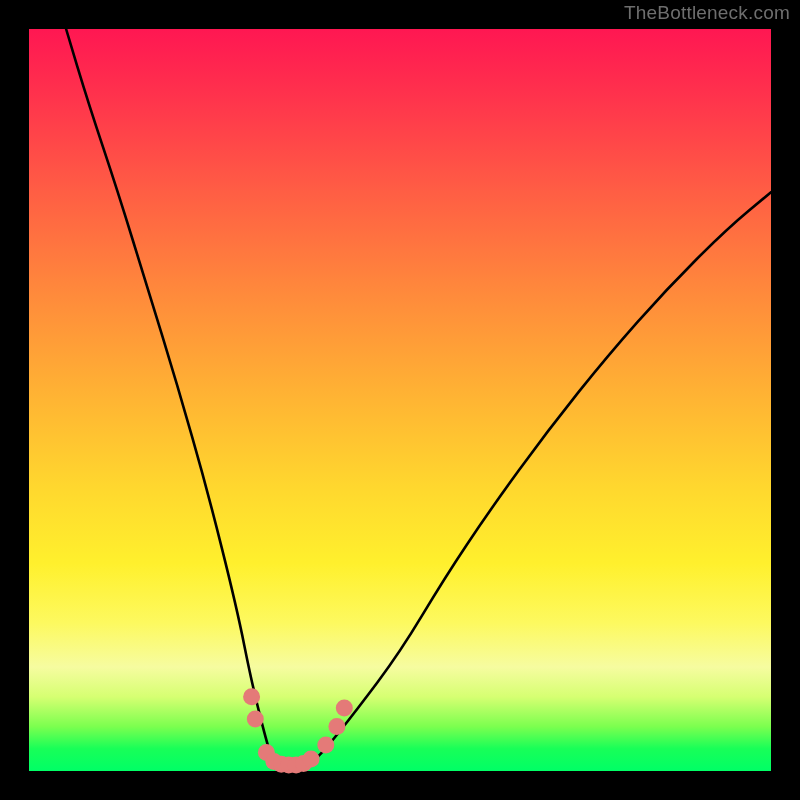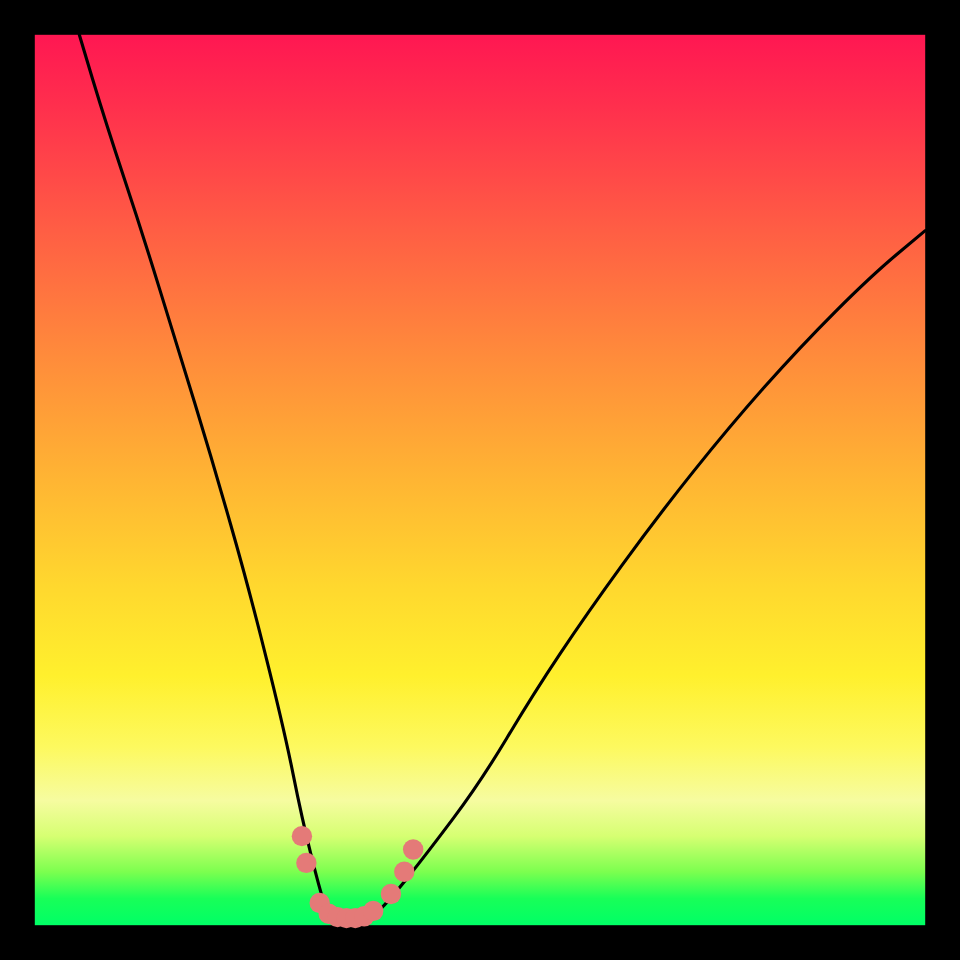--- a/index.html
+++ b/index.html
@@ -56,20 +56,21 @@
     height: 800px;
     pointer-events: none;
   }
 </style>
 </head>
 <body>
 
 <div class="frame">
   <div class="plot-area"></div>
 
+  <div class="watermark">TheBottleneck.com</div>
 
   <svg class="curves" viewBox="0 0 800 800">
     <g>
       <path fill="none" stroke="#000" stroke-width="2.6" stroke-linecap="round" d="M 66.1 29.0 Q 66.1 29.0 77.2 66.1 Q 88.4 103.2 103.2 147.7 Q 118.0 192.2 132.9 240.5 Q 147.7 288.7 162.6 336.9 Q 177.4 385.2 192.2 437.1 Q 207.1 489.0 221.9 548.4 Q 236.8 607.8 244.2 644.9 Q 251.6 682.0 259.0 711.6 Q 266.4 741.3 270.1 752.5 Q 273.9 763.6 277.6 767.3 Q 281.3 771.0 288.7 771.0 Q 296.1 771.0 303.5 767.3 Q 311.0 763.6 318.4 756.2 Q 325.8 748.7 340.6 730.2 Q 355.5 711.6 377.7 682.0 Q 400.0 652.3 422.3 615.2 Q 444.5 578.1 466.8 544.7 Q 489.0 511.3 518.7 470.5 Q 548.4 429.7 578.1 392.6 Q 607.8 355.5 637.4 322.1 Q 667.1 288.7 696.8 259.0 Q 726.5 229.3 748.7 210.8 T 771.0 192.2"></path>
     </g>
     <g>
         <circle cx="251.6" cy="696.8" r="8.5" fill="#e47a78"></circle>
         <circle cx="255.3" cy="719.1" r="8.5" fill="#e47a78"></circle>
         <circle cx="266.4" cy="752.5" r="8.5" fill="#e47a78"></circle>
         <circle cx="273.9" cy="761.4" r="8.5" fill="#e47a78"></circle>

